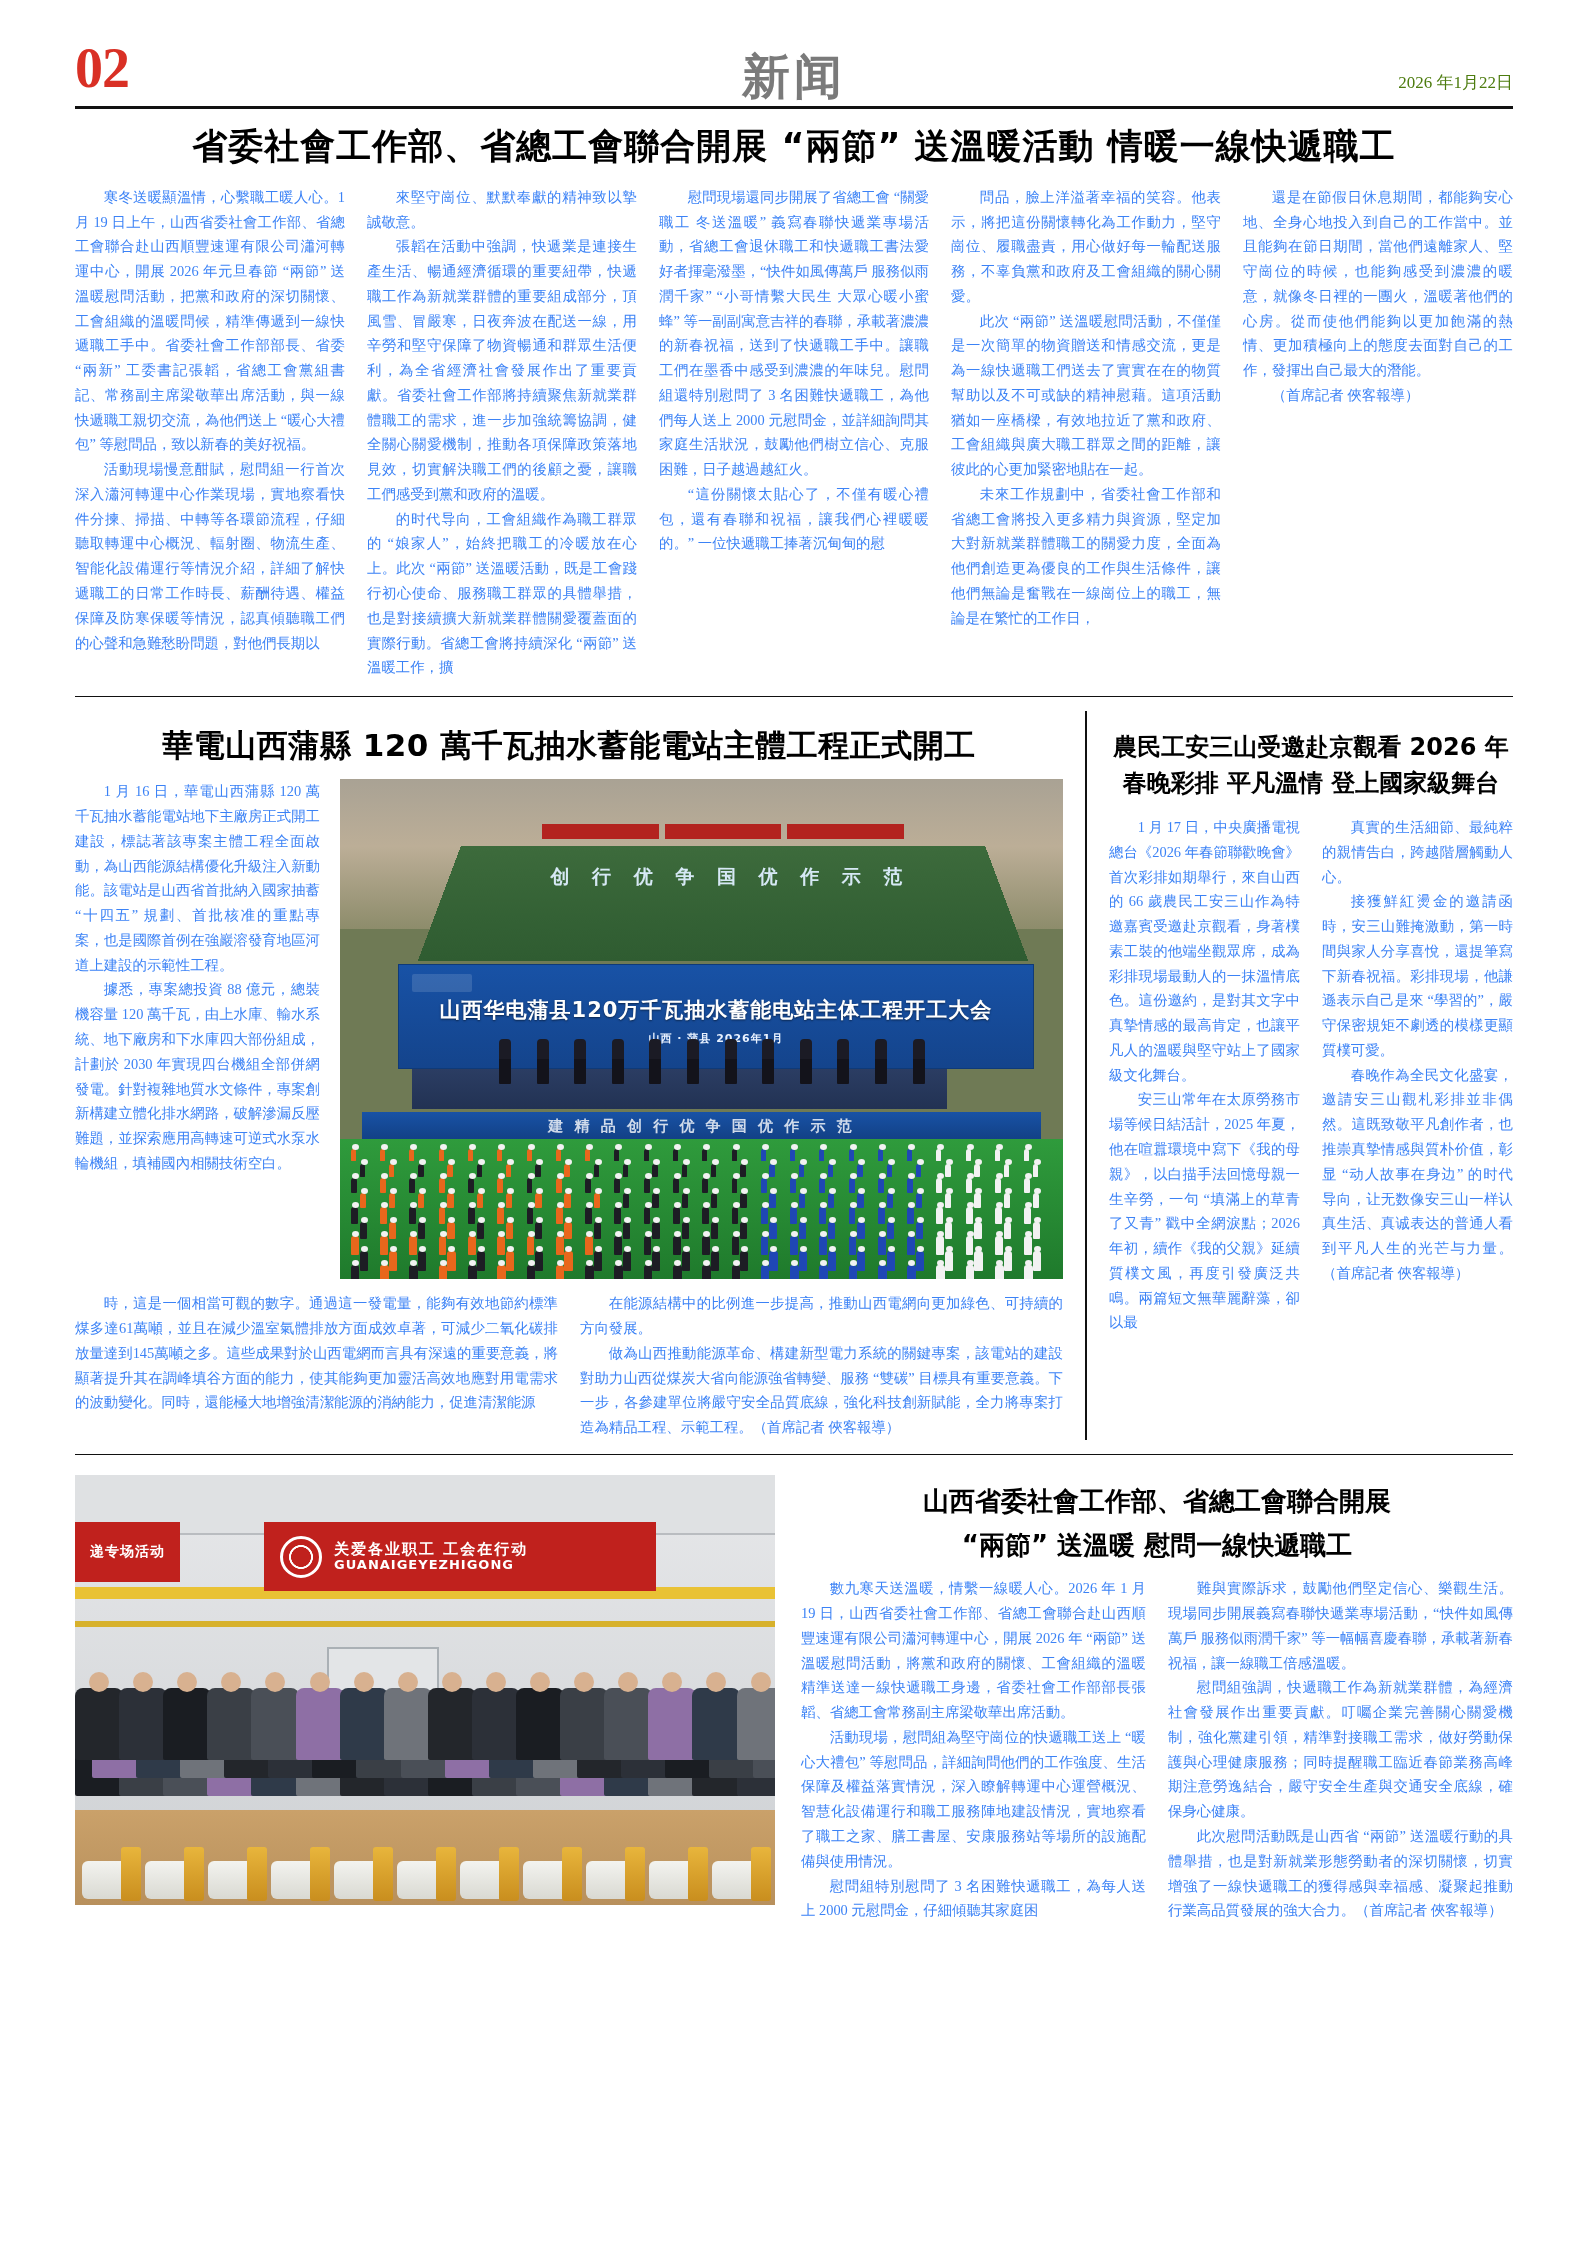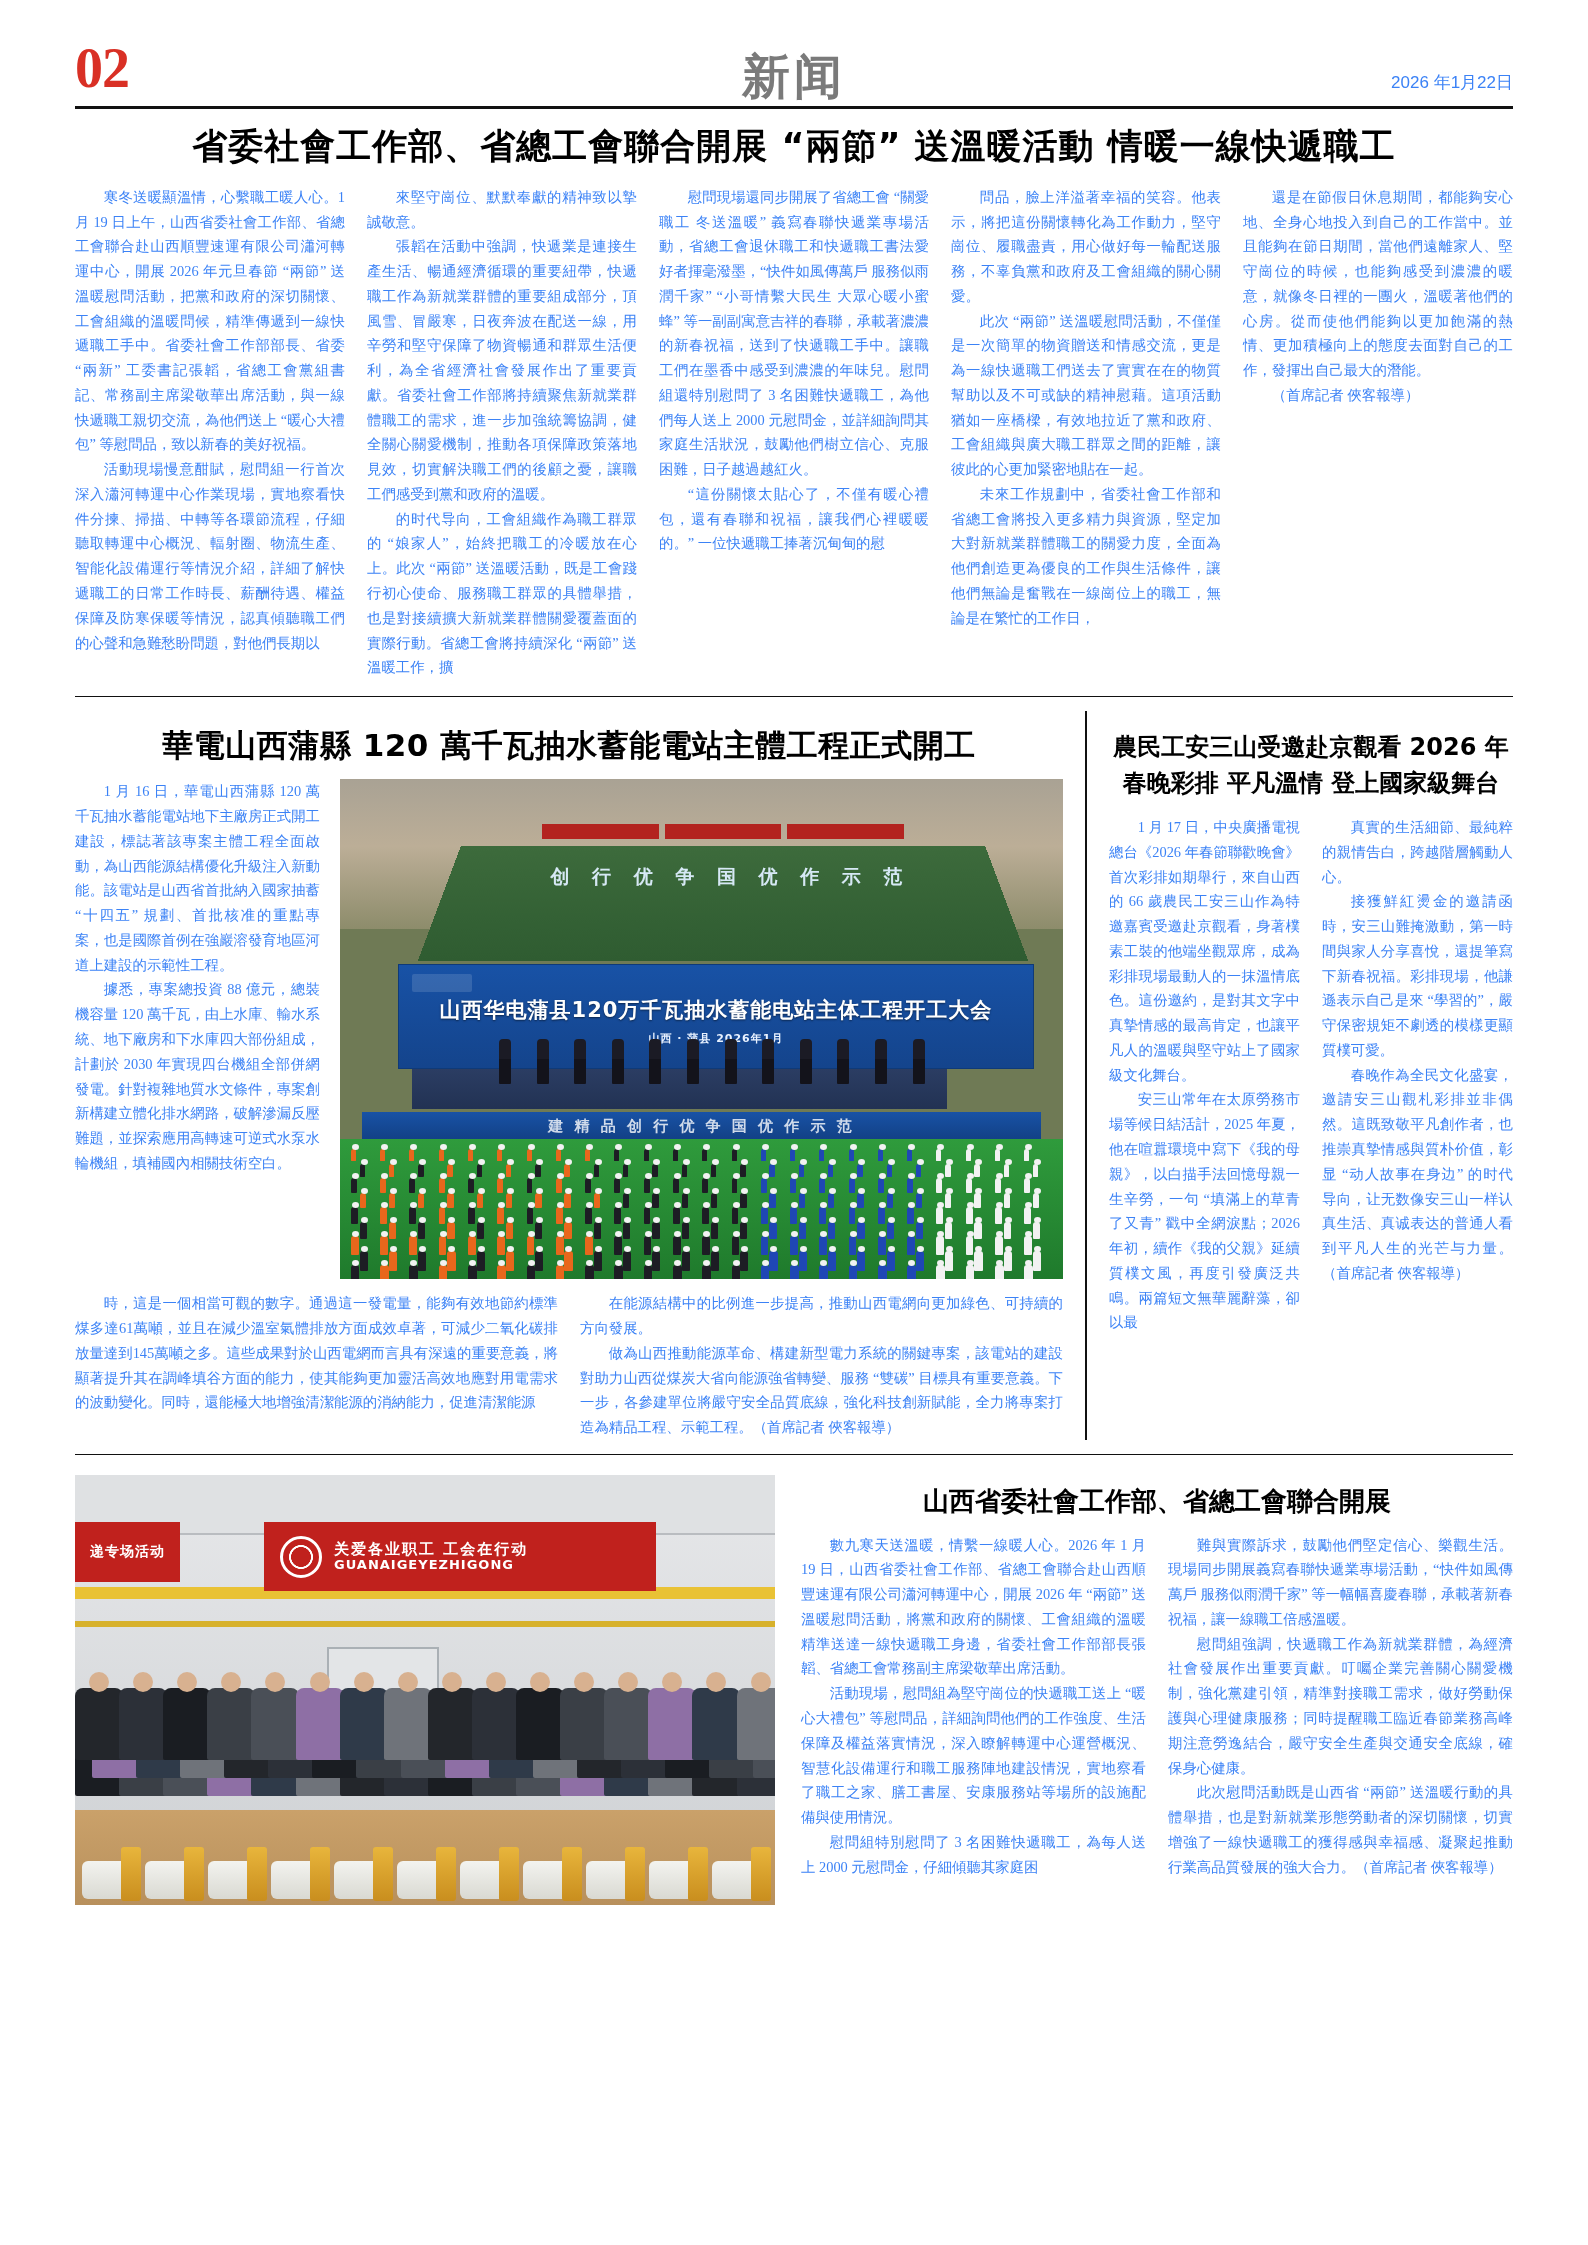--- a/index.html
+++ b/index.html
@@ -43,22 +43,22 @@
     font-size: 48px;
     font-weight: 700;
     color: #7a7a7a;
     letter-spacing: 4px;
     line-height: 1;
   }
   .masthead-date {
     position: absolute;
     right: 0; bottom: 6px;
     font-size: 17px;
-    color: #3b82f6;
-    font-family: Liberation Sans, sans-serif;
+    color: #4d7c0f;
+    font-family: Liberation Serif, serif;
     margin-top: 48px;
   }
   .rule-thick { border-top: 3px solid #111; margin-top: 6px; }
   .rule-thin  { border-top: 1px solid #111; margin-top: 2px; }
 
   
   .headline-1 {
     text-align: center;
     font-family: "DejaVu Sans", sans-serif;
     font-weight: 700;
@@ -672,20 +672,21 @@
             <div class="sack" style="left: 82%;"></div>
             <div class="oil" style="left: 87.5%;"></div>
             <div class="sack" style="left: 91%;"></div>
             <div class="oil" style="left: 96.5%;"></div>
           </div>
       </div>
     </div>
 
     <div>
       <h2 class="headline-3">山西省委社會工作部、省總工會聯合開展</h2>
+      <h2 class="headline-3" style="margin-top:-6px">“兩節” 送溫暖 慰問一線快遞職工</h2>
       <div class="cols-2">
         <div class="body-col">
             <p>數九寒天送溫暖，情繫一線暖人心。2026 年 1 月 19 日，山西省委社會工作部、省總工會聯合赴山西順豐速運有限公司瀟河轉運中心，開展 2026 年 “兩節” 送溫暖慰問活動，將黨和政府的關懷、工會組織的溫暖精準送達一線快遞職工身邊，省委社會工作部部長張韜、省總工會常務副主席梁敬華出席活動。</p>
             <p>活動現場，慰問組為堅守崗位的快遞職工送上 “暖心大禮包” 等慰問品，詳細詢問他們的工作強度、生活保障及權益落實情況，深入瞭解轉運中心運營概況、智慧化設備運行和職工服務陣地建設情況，實地察看了職工之家、膳工書屋、安康服務站等場所的設施配備與使用情況。</p>
             <p>慰問組特別慰問了 3 名困難快遞職工，為每人送上 2000 元慰問金，仔細傾聽其家庭困</p>
           </div>
         <div class="body-col">
             <p>難與實際訴求，鼓勵他們堅定信心、樂觀生活。現場同步開展義寫春聯快遞業專場活動，“快件如風傳萬戶 服務似雨潤千家” 等一幅幅喜慶春聯，承載著新春祝福，讓一線職工倍感溫暖。</p>
             <p>慰問組強調，快遞職工作為新就業群體，為經濟社會發展作出重要貢獻。叮囑企業完善關心關愛機制，強化黨建引領，精準對接職工需求，做好勞動保護與心理健康服務；同時提醒職工臨近春節業務高峰期注意勞逸結合，嚴守安全生產與交通安全底線，確保身心健康。</p>
             <p>此次慰問活動既是山西省 “兩節” 送溫暖行動的具體舉措，也是對新就業形態勞動者的深切關懷，切實增強了一線快遞職工的獲得感與幸福感、凝聚起推動行業高品質發展的強大合力。（首席記者 俠客報導）</p>

